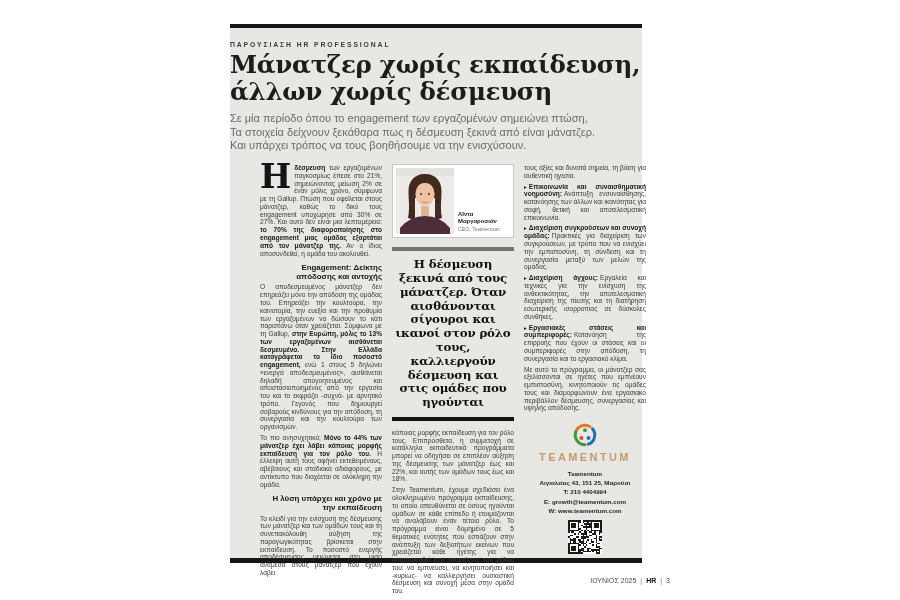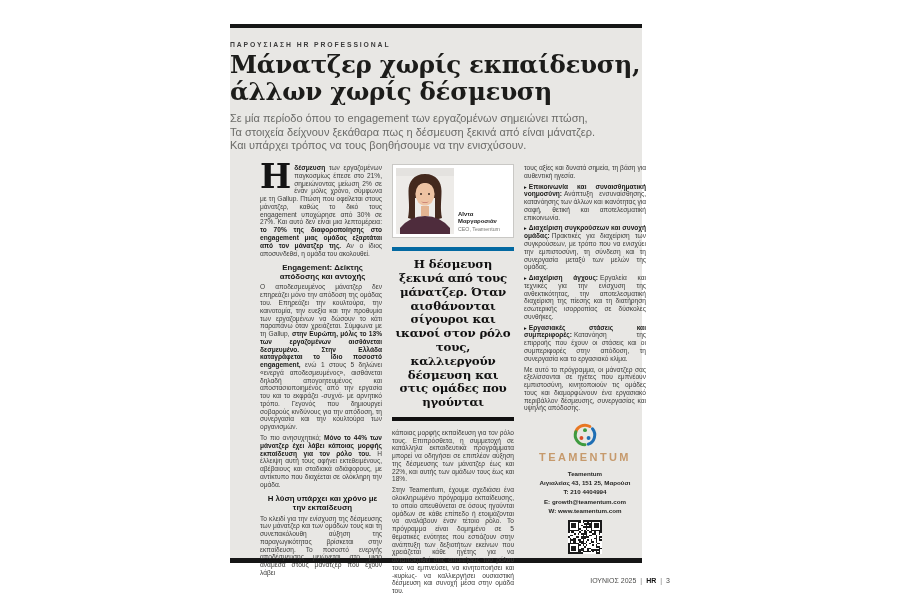--- a/index.html
+++ b/index.html
@@ -19,32 +19,32 @@
   .title{font-family:"DejaVu Serif","Liberation Serif",serif;font-weight:bold;
     font-size:24.5px;line-height:1.1;color:#1c1c1a;margin-top:4px;letter-spacing:-0.3px;}
   .deck{margin-top:6px;font-size:11px;line-height:1.25;color:#6b6b68;}
   
   .cols{display:flex;gap:10px;margin:11px 3px 0 30px;}
   .col{width:122px;flex:0 0 122px;font-size:6.6px;line-height:1.18;
     text-align:justify;color:#3a3a38;}
   .col p{margin:0 0 3px 0;}
   .rb,.col b{font-weight:bold;color:#1a1a18;}
   .sh{font-size:7.9px;font-weight:bold;color:#171716;line-height:1.15;
-    margin:6px 0 2px 3px;text-align:center;}
+    margin:6px 0 2px 3px;text-align:right;}
   .dropcap{float:left;font-family:"DejaVu Serif","Liberation Serif",serif;
     font-weight:bold;font-size:33px;line-height:26px;padding-right:3px;color:#141414;}
   
   .photo-box{background:#ffffff;border:1px solid #c9c8c5;padding:3px;
     display:flex;height:66px;margin-bottom:9px;}
   .photo-box svg{flex:0 0 58px;height:66px;}
   .caption{align-self:flex-end;padding:0 0 2px 4px;text-align:left;line-height:1.25;}
   .cap-name{font-size:5.9px;font-weight:bold;color:#1c1c1c;display:block;}
   .cap-role{font-size:5.3px;color:#767672;display:block;}
   
-  .quote-block{border-top:4px solid #0369a1;border-bottom:4px solid #111;
+  .quote-block{border-top:4px solid #737373;border-bottom:4px solid #111;
     padding:7px 1px;margin:2px 0 8px 0;}
   .quote{font-family:"DejaVu Serif","Liberation Serif",serif;font-weight:bold;
     font-size:11.8px;line-height:1.17;text-align:center;color:#101010;letter-spacing:-0.2px;}
   
   .bullet{position:relative;padding-left:0;}
   .arrow{font-size:5.5px;color:#111;margin-right:2px;}
   .lead{font-weight:bold;color:#1a1a18;margin-right:2px;}
   
   .logo-block{text-align:center;margin-top:10px;}
   .logo-block svg.mark{width:26px;height:26px;}

